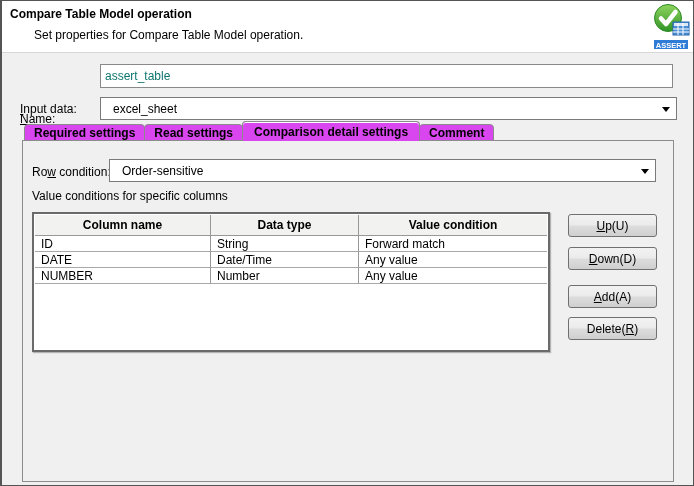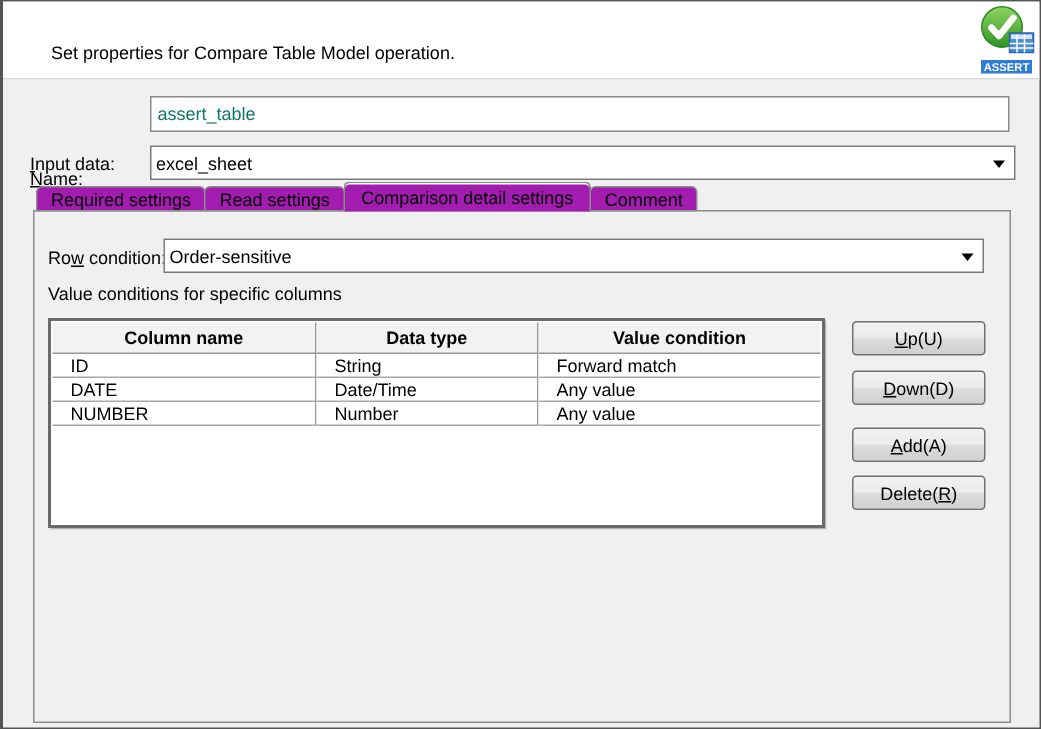--- a/index.html
+++ b/index.html
@@ -25,39 +25,39 @@
   .lbl { position:absolute; white-space:nowrap; }
   .mn { text-decoration:underline; }
 
   .txtfield {
     position:absolute; background:#fff; border:1px solid #898989;
     font-family:"Liberation Sans", sans-serif; font-size:12px;
     padding:0 4px; color:#0f766e;
   }
   .combo {
     position:absolute; background:#fff; border:1px solid #7a7a7a;
-    display:flex; align-items:center; padding-left:3px; cursor:default;
+    display:flex; align-items:center; padding-left:12px; cursor:default;
   }
   .combo .arrow {
     position:absolute; right:6px; top:50%; margin-top:-2px;
     width:0; height:0;
     border-left:4px solid transparent; border-right:4px solid transparent;
     border-top:5px solid #000;
   }
 
   .tabbar {
     position:absolute; left:22px; top:120px; height:20px;
     display:flex; align-items:flex-end; z-index:3;
   }
   .tab {
-    height:17px; background:#a21caf;
+    height:17px; background:#d946ef;
     border:1px solid #8c8c8c; border-bottom:1px solid #8c8c8c;
     border-radius:4px 4px 0 0;
     padding:0 9px; display:flex; align-items:center;
-    margin-right:-1px; white-space:nowrap; cursor:default;
+    margin-right:-1px; white-space:nowrap; cursor:default;font-weight:bold;
   }
   .tab.active {
     height:20px; border-bottom:none; z-index:4; position:relative;
     padding:4px 11px; box-shadow:inset 0 1px 0 #ffffff;
   }
   .panel {
     position:absolute; left:20px; top:139px; width:652px; height:342px;
     border:1px solid #8c8c8c; background:#f0f0f0; z-index:1;
   }
 
@@ -67,36 +67,37 @@
     box-shadow:1px 1px 1px rgba(0,0,0,0.25);
   }
   .grid .hrow { display:flex; height:21px; }
   .grid .hcell {
     background:#f2f2f1; border-right:1px solid #989898; border-bottom:1px solid #989898;
     display:flex; align-items:center; justify-content:center;font-weight:bold;
   }
   .grid .row { display:flex; height:16px; }
   .grid .cell {
     background:#fff; border-right:1px solid #989898; border-bottom:1px solid #a8a8a8;
-    padding-left:12px; display:flex; align-items:center; white-space:nowrap; overflow:hidden;
+    padding-left:6px; display:flex; align-items:center; white-space:nowrap; overflow:hidden;
   }
   .c0 { width:176px; } .c1 { width:148px; } .c2 { flex:1; border-right:none !important; }
 
   .btn {
     position:absolute; left:566px; width:89px; height:23px;
     border:1px solid #707070; border-radius:3px;
     background:linear-gradient(#f2f2f2 0%, #ebebeb 48%, #dddddd 52%, #cfcfcf 100%);
     display:flex; align-items:center; justify-content:center;
     font-family:"Liberation Sans", sans-serif; font-size:12px; cursor:default;
   }
 </style>
 </head>
 <body>
 
 <div class="header">
+  <div class="title">Compare Table Model operation</div>
   <div class="subtitle">Set properties for Compare Table Model operation.</div>
   <svg class="op-icon" viewBox="0 0 37 47" width="37" height="47">
     <defs>
       <linearGradient id="gg" x1="0" y1="0" x2="0" y2="1">
         <stop offset="0" stop-color="#8fd45e"></stop>
           <stop offset="1" stop-color="#2f9427"></stop>
       </linearGradient>
     </defs>
     <circle cx="15" cy="15" r="13.5" fill="url(#gg)" stroke="#2a8a24" stroke-width="1"></circle>
     <polyline points="8,15.5 13,21 22.5,9" fill="none" stroke="#ffffff" stroke-width="4.5" stroke-linecap="round" stroke-linejoin="round"></polyline>

